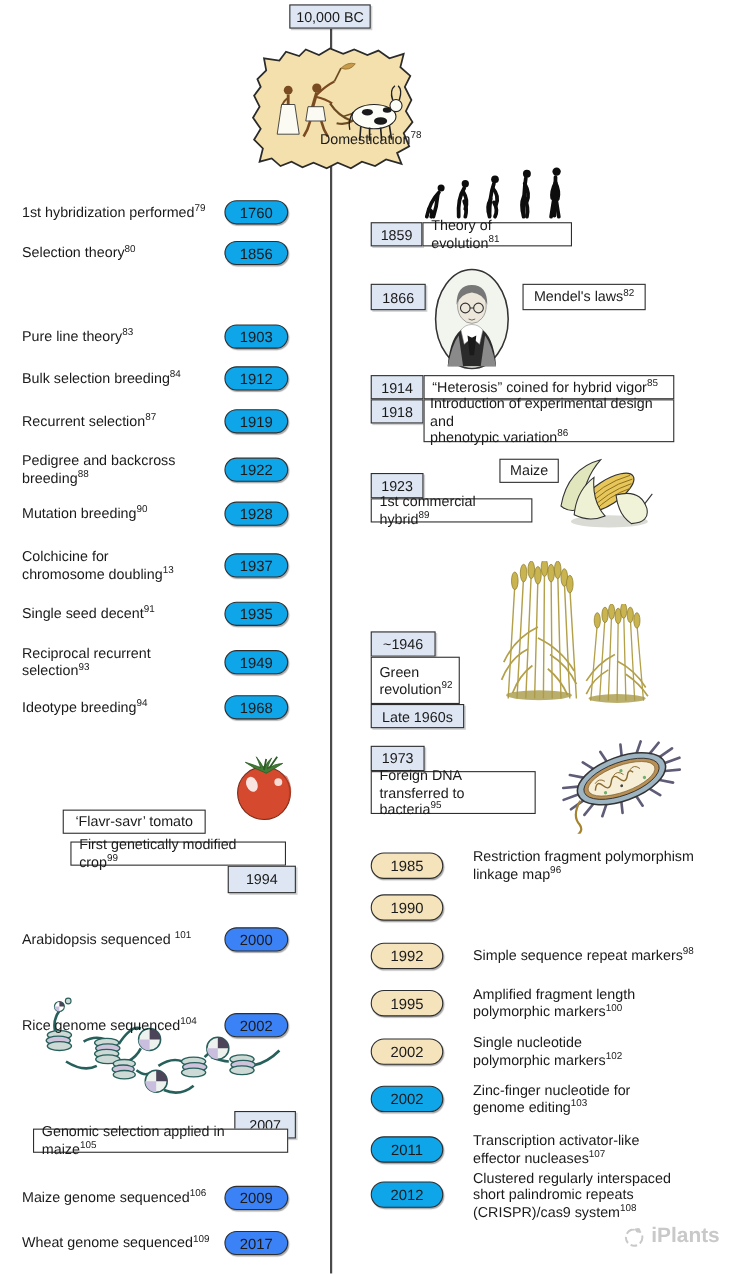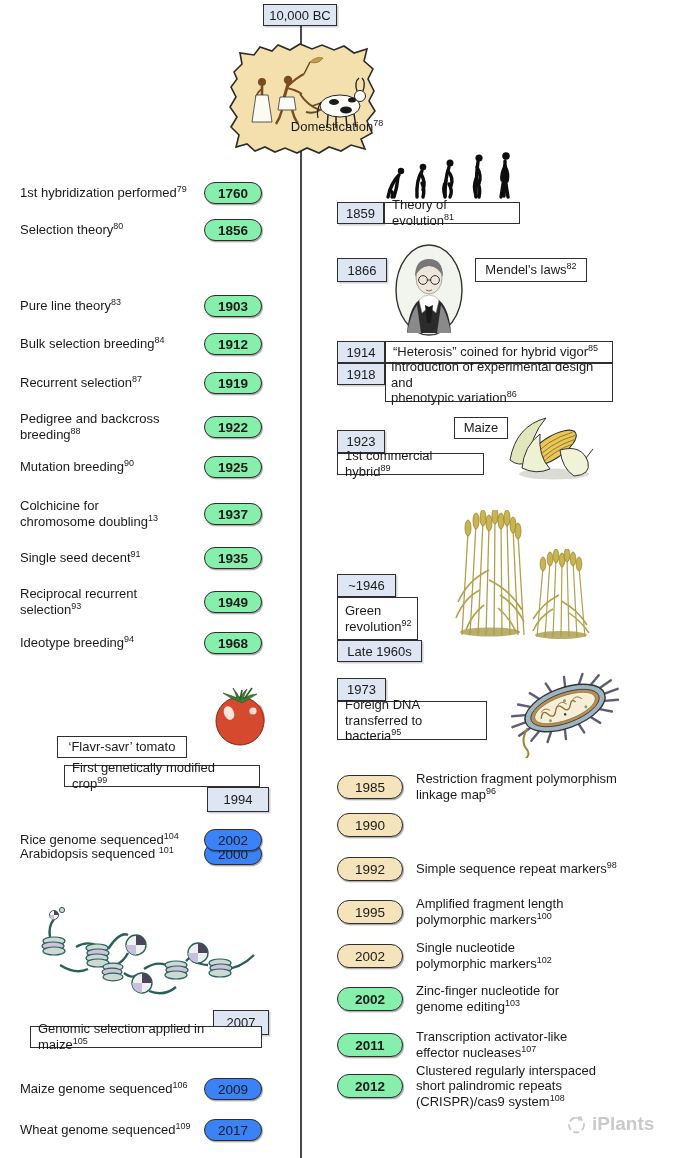--- a/index.html
+++ b/index.html
@@ -4,30 +4,30 @@
 <style>
   html,body{margin:0;padding:0;background:#fff;}
   #canvas{position:relative;width:676px;height:1158px;background:#fff;overflow:hidden;
     font-family:"Liberation Sans","DejaVu Sans",sans-serif;color:#1a1a1a;font-size:13px;}
   .vline{position:absolute;background:#4a4a4a;}
   sup{font-size:9px;line-height:0;}
   .wrap > span{white-space:pre-line;}
   
   .pill{border:1.4px solid #2e2e2e;border-radius:12px;display:flex;align-items:center;
     justify-content:center;font-size:13.5px;box-shadow:1px 1.3px 1px rgba(0,0,0,.35);box-sizing:border-box;}
-  .pill.green{background:#86efac;font-weight:bold;}
+  .pill.green{background:#0ea5e9;}
   .pill.pink{background:#3b82f6;}
   .pill.tan{background:#f4e3bb;}
   
   .lrow{position:absolute;left:14px;width:248px;height:44px;display:flex;align-items:center;}
   .lrow .elabel{flex:1;padding-left:6px;line-height:1.2;}
   .lrow .pill{width:58px;height:22px;flex:none;}
   .rrow{position:absolute;left:337px;width:332px;height:50px;display:flex;align-items:center;}
   .rrow .pill{width:66px;height:24px;flex:none;}
-  .rrow .elabel{margin-left:13px;line-height:1.2;width:252px;}
+  .rrow .elabel{margin-left:27px;line-height:1.2;width:252px;}
   
   .ybox{position:absolute;background:#dde6f2;border:1.3px solid #2e2e2e;display:flex;align-items:center;
     justify-content:center;box-shadow:1.5px 1.5px 0 rgba(0,0,0,.18);box-sizing:border-box;padding:0 4px;}
   .wbox{position:absolute;background:#fff;border:1.3px solid #2e2e2e;display:flex;align-items:center;
     box-sizing:border-box;padding:1px 7px;line-height:1.2;}
   .wbox.c{justify-content:center;}
   .figlabel{position:absolute;text-align:center;padding-left:34px;}
   .watermark{position:absolute;display:flex;align-items:center;gap:5px;color:#c9c9c9;
     font-weight:bold;font-size:19px;}
 </style>
@@ -351,21 +351,21 @@
       <span class="elabel wrap"><span>Recurrent selection</span><sup>87</sup></span>
       <span class="pill green">1919</span>
     </div>
     <div class="lrow" style="top: 405px;">
       <span class="elabel wrap"><span>Pedigree and backcross
 breeding</span><sup>88</sup></span>
       <span class="pill green">1922</span>
     </div>
     <div class="lrow" style="top: 445px;">
       <span class="elabel wrap"><span>Mutation breeding</span><sup>90</sup></span>
-      <span class="pill green">1925</span>
+      <span class="pill green">1928</span>
     </div>
     <div class="lrow" style="top: 492px;">
       <span class="elabel wrap"><span>Colchicine for
 chromosome doubling</span><sup>13</sup></span>
       <span class="pill green">1937</span>
     </div>
     <div class="lrow" style="top: 536px;">
       <span class="elabel wrap"><span>Single seed decent</span><sup>91</sup></span>
       <span class="pill green">1935</span>
     </div>
@@ -375,21 +375,21 @@
       <span class="pill green">1949</span>
     </div>
     <div class="lrow" style="top: 621px;">
       <span class="elabel wrap"><span>Ideotype breeding</span><sup>94</sup></span>
       <span class="pill green">1968</span>
     </div>
     <div class="lrow" style="top: 832px;">
       <span class="elabel wrap"><span>Arabidopsis sequenced </span><sup>101</sup></span>
       <span class="pill pink">2000</span>
     </div>
-    <div class="lrow" style="top: 818px; gap: 24px;">
+    <div class="lrow" style="top: 910px; gap: 24px;">
       <span class="elabel wrap"><span>Rice genome sequenced</span><sup>104</sup></span>
       <span class="pill pink">2002</span>
     </div>
     <div class="lrow" style="top: 1067px;">
       <span class="elabel wrap"><span>Maize genome sequenced</span><sup>106</sup></span>
       <span class="pill pink">2009</span>
     </div>
     <div class="lrow" style="top: 1108px;">
       <span class="elabel wrap"><span>Wheat genome sequenced</span><sup>109</sup></span>
       <span class="pill pink">2017</span>

